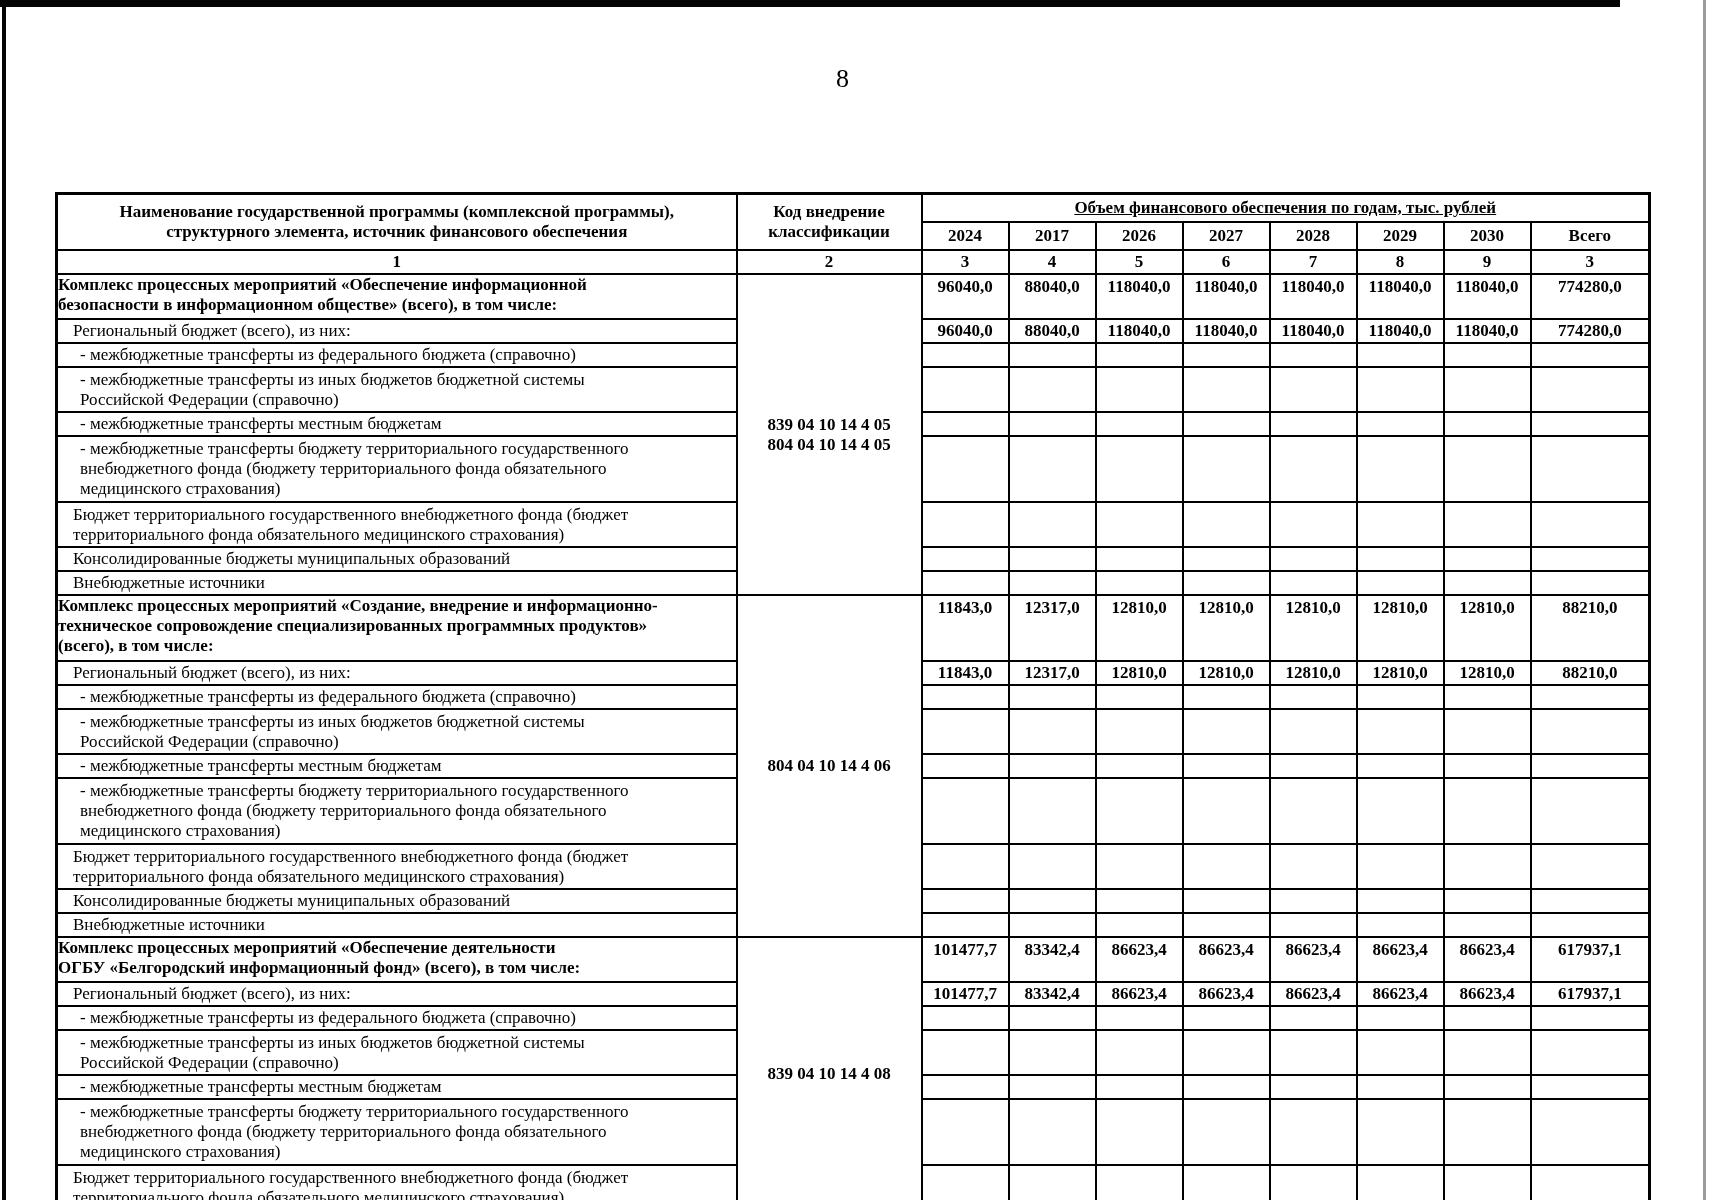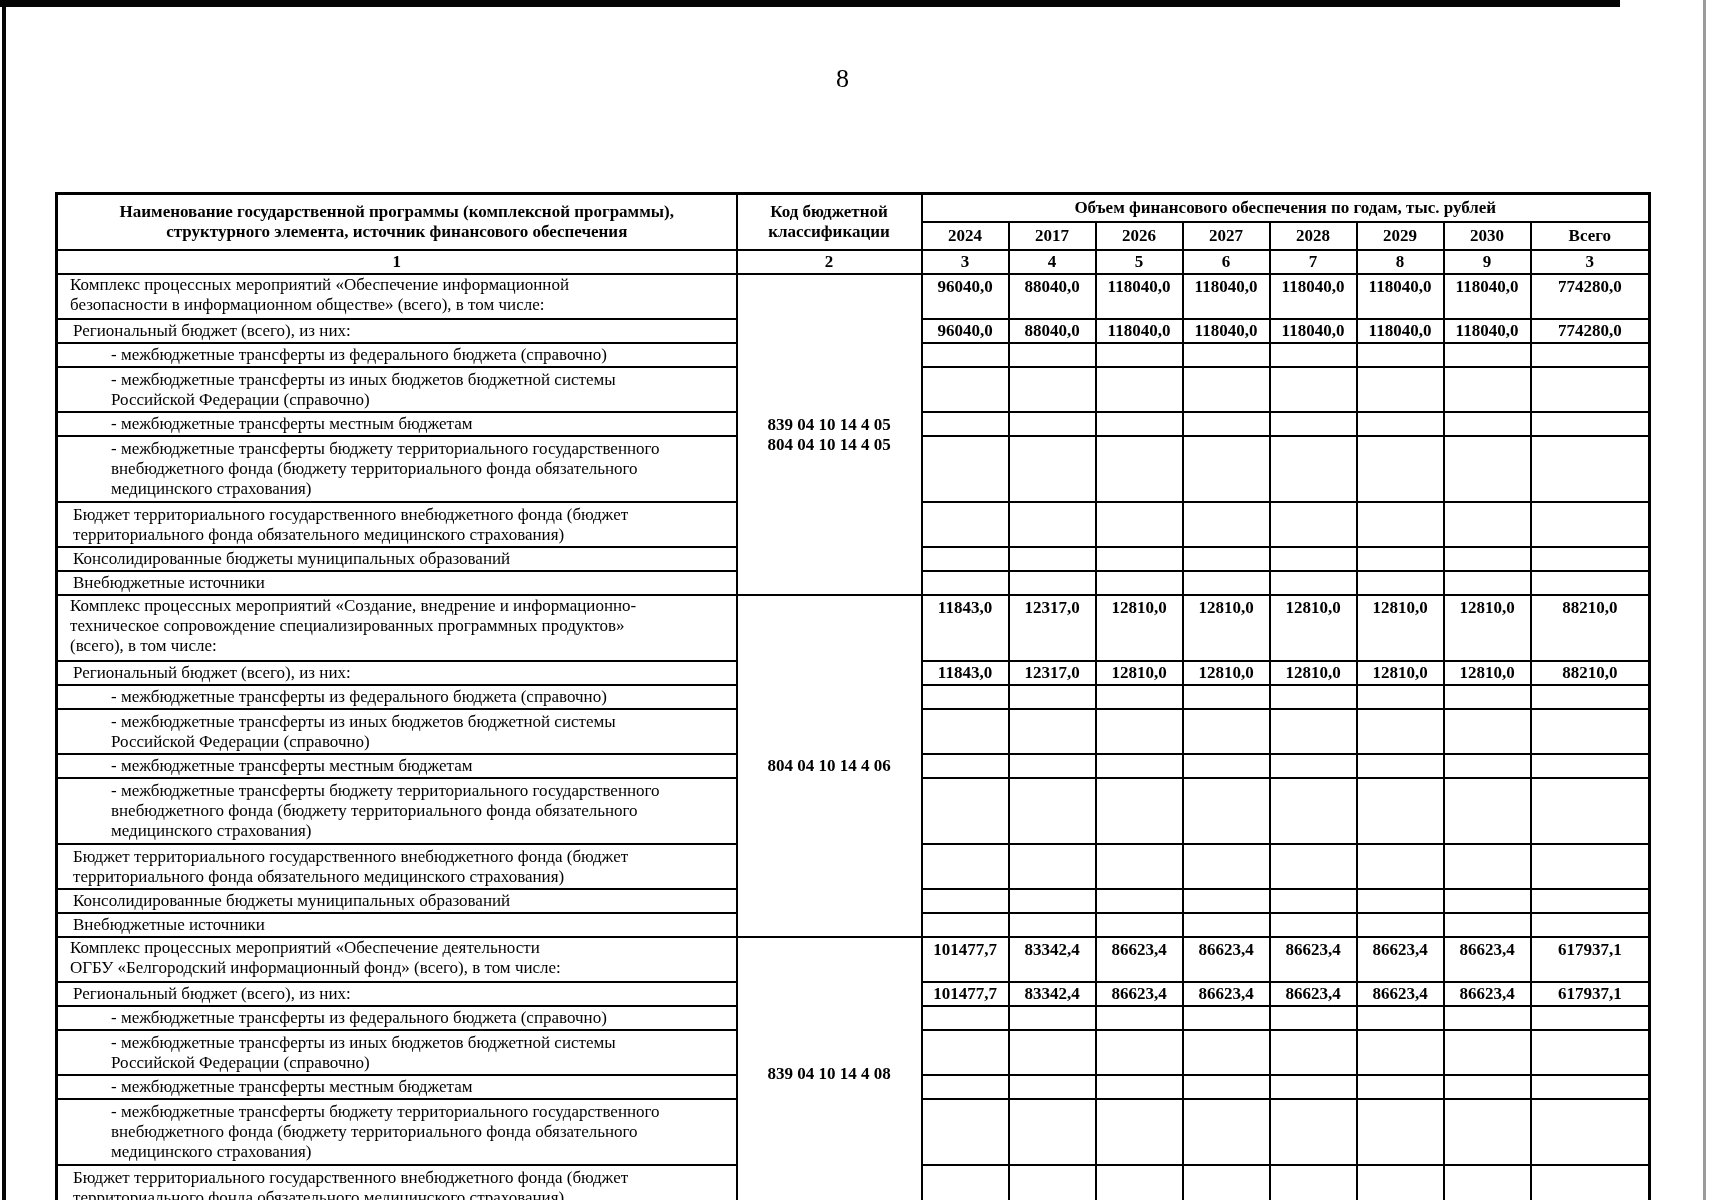--- a/index.html
+++ b/index.html
@@ -14,28 +14,28 @@
   table.fin{
     position:absolute;left:55px;top:172px;width:1593px;
     border-collapse:collapse;table-layout:fixed;border:3px solid #000;margin-top:20px;
   }
   table.fin td, table.fin th{
     border:2px solid #000;padding:0 2px;vertical-align:middle;
     font-size:17px;line-height:20px;overflow:hidden;
   }
   thead th{font-weight:bold;text-align:center;}
   .th-main{height:52px;}
-  .vol-h{height:26px;}
+  .vol-h{height:26px;text-decoration:underline;}
   .year-h{height:26px;}
   .idx-h{height:22px;font-weight:bold;text-align:center;}
   .line{display:block;white-space:nowrap;}
   td.name-cell{text-align:left;vertical-align:middle;padding-top:1px;padding-bottom:1px;}
-  td.name-cell.ind0{padding-left:12px;font-weight:normal;vertical-align:top;}
+  td.name-cell.ind0{padding-left:0;font-weight:bold;vertical-align:top;}
   td.name-cell.ind1{padding-left:15px;}
-  td.name-cell.ind2{padding-left:53px;}
+  td.name-cell.ind2{padding-left:22px;}
   td.code-cell{
     text-align:center;vertical-align:top;padding-top:2px;
     font-weight:600;font-size:17px;line-height:22px;
   }
   td.val{
     text-align:center;font-weight:600;font-size:16px;
   }
   td.val.top{vertical-align:top;padding-top:2px;}
 </style>
 </head>
@@ -60,21 +60,21 @@
       <col style="width:87px">
       <col style="width:119px">
   </colgroup>
   <thead>
     <tr>
       <th class="th-main" rowspan="2">
           <span class="line">Наименование государственной программы (комплексной программы),</span>
           <span class="line">структурного элемента, источник финансового обеспечения</span>
         </th>
       <th class="th-main" rowspan="2">
-          <span class="line">Код бюджетной</span>
+          <span class="line">Код внедрение</span>
           <span class="line">классификации</span>
         </th>
       <th class="vol-h" colspan="8">Объем финансового обеспечения по годам, тыс. рублей</th>
     </tr>
     <tr id="year-row">
         <th class="year-h">2024</th>
         <th class="year-h">2017</th>
         <th class="year-h">2026</th>
         <th class="year-h">2027</th>
         <th class="year-h">2028</th>

